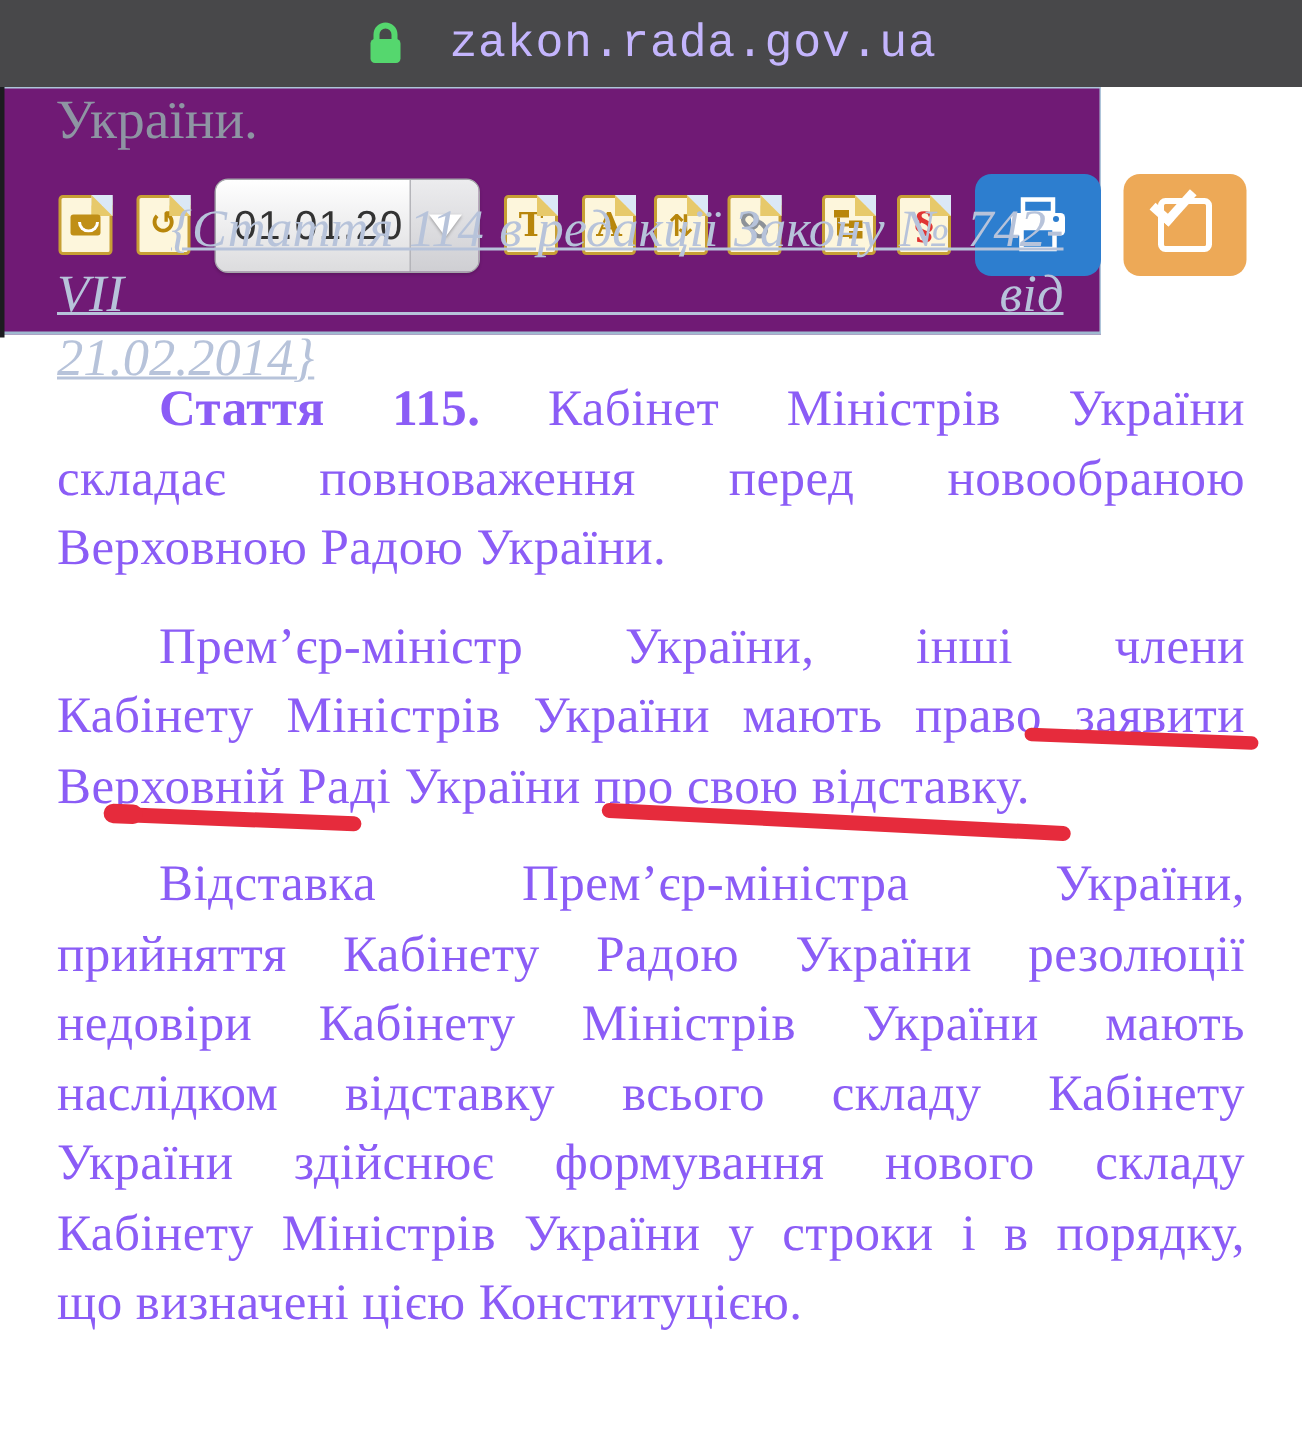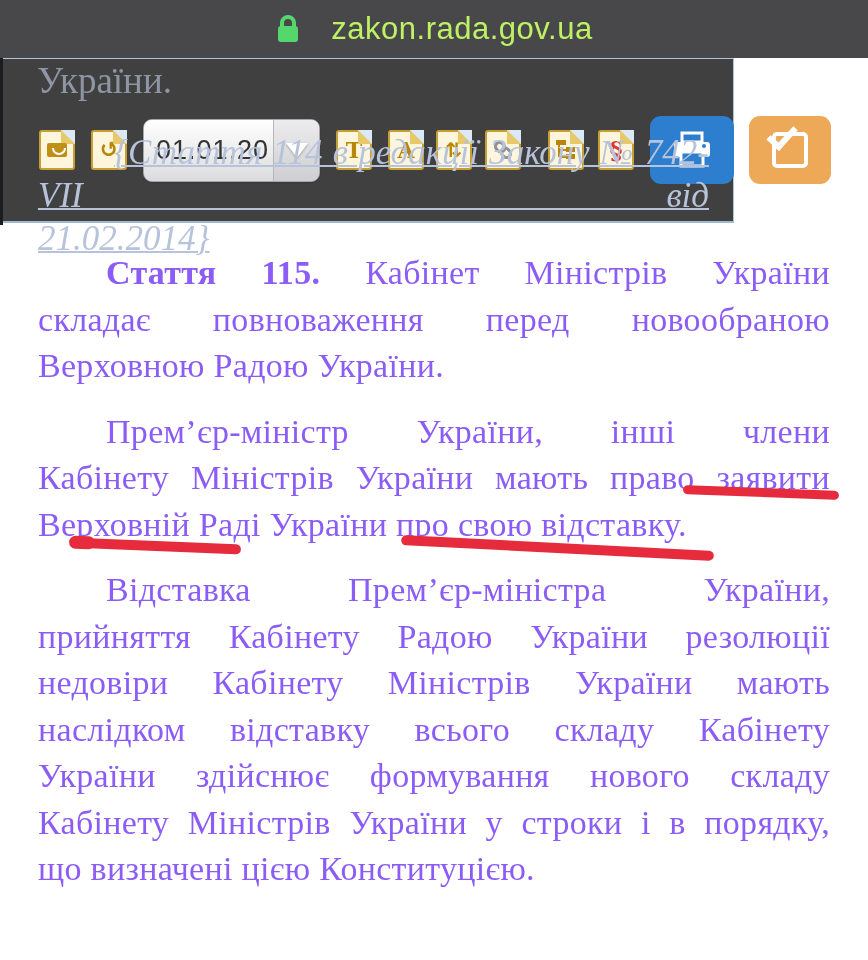--- a/index.html
+++ b/index.html
@@ -2,24 +2,24 @@
 <html><head>
 <meta charset="utf-8">
 <style>
   html,body{margin:0;padding:0;background:#e8e8e8;}
   .page{position:relative;width:868px;height:960px;margin:0 auto;background:#ffffff;
         overflow:hidden;font-family:"Liberation Serif",serif;}
 
   
   .topbar{position:absolute;top:0;left:0;width:868px;height:58px;background:#48484a;
           display:flex;align-items:center;justify-content:center;gap:10px;}
-  .url-text{color:#bef264;font-family:Liberation Sans, sans-serif;font-size:31px;letter-spacing:.5px;margin-left:20px;}
+  .url-text{color:#c4b5fd;font-family:Liberation Mono, monospace;font-size:31px;letter-spacing:.5px;margin-left:20px;}
 
   
-  .panel{position:absolute;top:58px;left:0;width:734px;height:165px;background:#404040;
+  .panel{position:absolute;top:58px;left:0;width:734px;height:165px;background:#701a75;
          border:1px solid #aec5da;border-bottom:2px solid #9fb9d0;box-sizing:border-box;}
   .edge-strip{position:absolute;top:58px;left:0;width:3px;height:167px;background:#1c1c20;z-index:6;}
   .scrolled-text{position:absolute;top:0px;left:36px;font-size:37px;color:#8e95a3;z-index:1;}
 
   .annotation{position:absolute;top:72px;left:0;right:0;padding:0 24px 0 37px;z-index:5;
               pointer-events:none;font-style:italic;font-size:35px;line-height:43px;
               color:#b7c3da;}
   .annotation .ann-line{text-decoration:underline;text-decoration-thickness:2px;}
   .ann-l1{text-indent:76px;text-align:justify;text-align-last:justify;}
   .ann-l2{text-align-last:left;}

